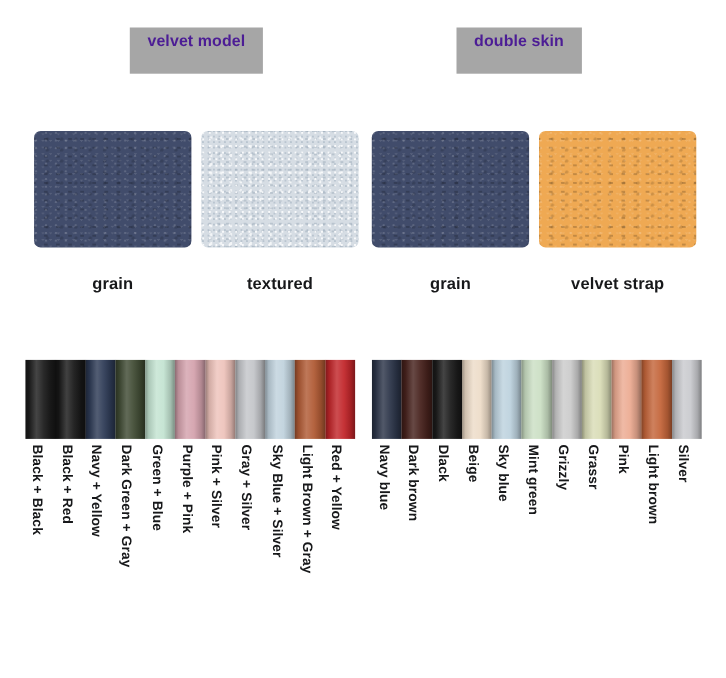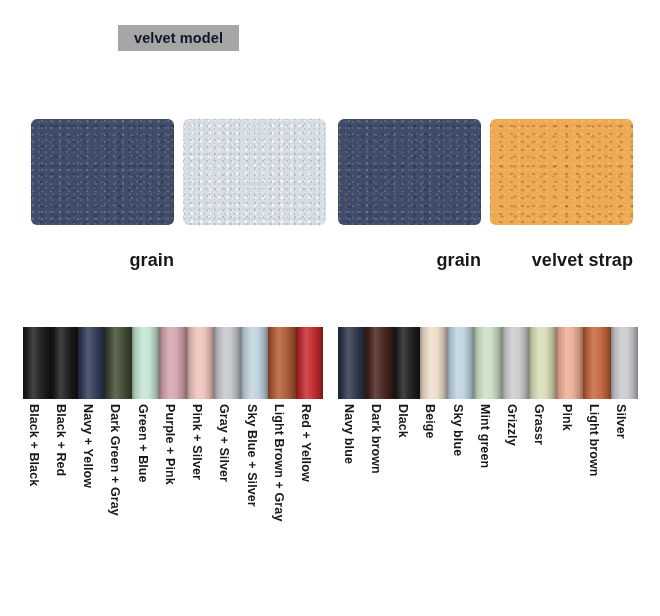--- a/index.html
+++ b/index.html
@@ -19,24 +19,24 @@
   
   .badge-row {
     position: absolute;
     top: 25px;
     left: 0;
     width: 660px;
     height: 26px;
   }
   .badge {
     position: absolute;
-    height: 26px;
+    height: 42px;
     line-height: 26px;
     background: #a6a6a6;
-    color: #0f172a;
+    color: #4c1d95;
     font-size: 14.5px;
     font-weight: 700;
     text-align: center;
     letter-spacing: 0.1px;
     white-space: nowrap;
     padding: 0 16px;
     box-sizing: border-box;
   }
   .badge.left  { left: 118px; }
   .badge.right { left: 415px; }
@@ -87,22 +87,22 @@
       radial-gradient(circle 1.6px at 25% 25%, rgba(255,255,255,.85) 0 60%, transparent 62%),
       radial-gradient(circle 1.9px at 72% 62%, rgba(150,165,180,.45) 0 60%, transparent 62%),
       radial-gradient(circle 1.3px at 48% 85%, rgba(120,140,160,.30) 0 60%, transparent 62%),
       radial-gradient(circle 2.1px at 88% 18%, rgba(255,255,255,.70) 0 60%, transparent 62%);
     background-size: 6px 6px, 8px 7px, 5px 5px, 9px 8px;
     background-position: 0 0, 2px 3px, 4px 1px, 1px 5px;
   }
   .swatch-label {
     margin-top: 25px;
     width: 143px;
-    text-align: right;
-    font-size: 18px;
+    text-align: center;
+    font-size: 15px;
     font-weight: 600;
     color: #17181a;
     letter-spacing: .1px;
   }
 
   
   .strip {
     position: absolute;
     top: 327px;
     height: 72px;
@@ -155,35 +155,37 @@
     font-weight: 700;
     color: #17181a;
     letter-spacing: .1px;
   }
 </style>
 </head>
 <body>
 
 <div class="badge-row">
   <div class="badge left">velvet model</div>
+  <div class="badge right">double skin</div>
 </div>
 
 <div class="swatch-row">
 
   <div class="swatch-group g-left">
     <div class="swatch-cell c0">
       <div class="swatch" style="background: rgb(65, 76, 107);">
         <div class="grain-tex"></div>
       </div>
       <div class="swatch-label">grain</div>
     </div>
     <div class="swatch-cell c1">
       <div class="swatch" style="background: rgb(214, 221, 228);">
         <div class="soft-tex"></div>
       </div>
+      <div class="swatch-label">textured</div>
     </div>
   </div>
 
   <div class="swatch-group g-right">
     <div class="swatch-cell c0">
       <div class="swatch" style="background: rgb(65, 76, 107);">
         <div class="grain-tex"></div>
       </div>
       <div class="swatch-label">grain</div>
     </div>

